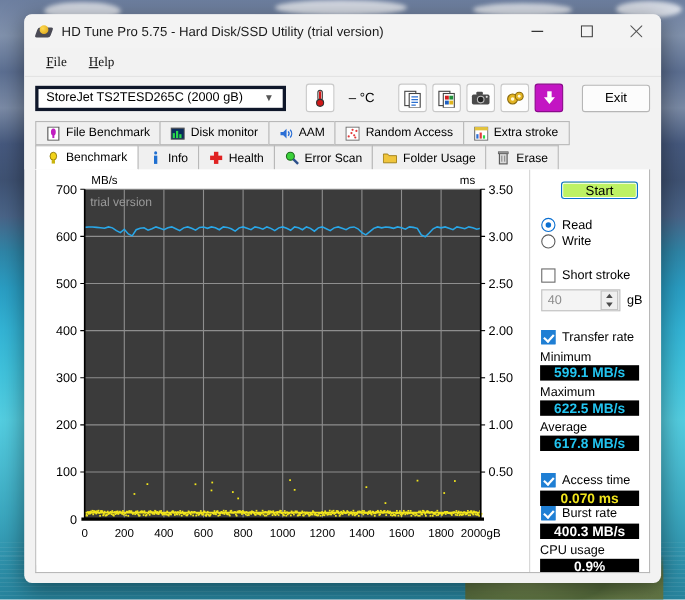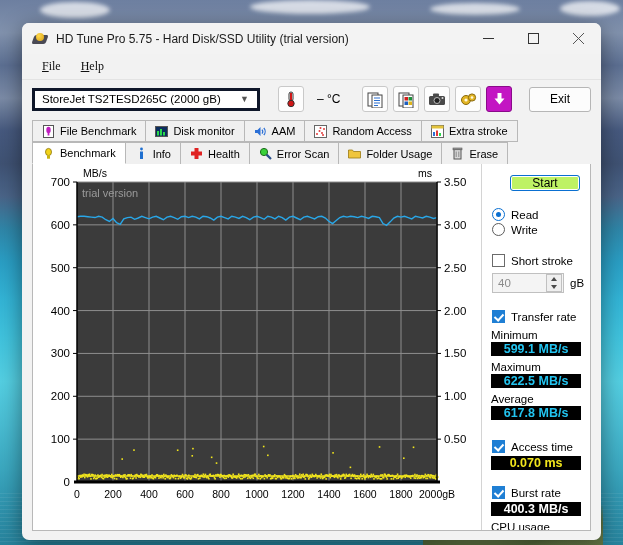--- a/index.html
+++ b/index.html
@@ -37,21 +37,21 @@
   }
   #desktop .water {
     position: absolute; left: 0; right: 0; bottom: 0; height: 52px;
     background: repeating-linear-gradient(to bottom,
       rgba(255,255,255,.07) 0px, rgba(255,255,255,.07) 1px,
       transparent 1px, transparent 4px);
   }
 
   
   #window {
-    position: absolute; left: 22px; top: 23px;
+    position: absolute; left: 22px; top: 13px;
     width: 579px; height: 517px;
     background: #f2f2f2;
     border-radius: 7px;
     box-shadow: 0 5px 22px rgba(0,0,0,.45);
     overflow: hidden;
     display: flex; flex-direction: column;
   }
 
   
   #titlebar {
@@ -1110,21 +1110,21 @@
       <div class="lcd cyan">617.8 MB/s</div>
 
       <div class="hr" style="margin-top:11px"></div>
 
       <div class="optrow">
         <span class="cbox on"></span>
         <span>Access time</span>
       </div>
       <div class="lcd yellow" style="margin-top:2px">0.070 ms</div>
 
-      <div class="optrow" style="margin-top:16px">
+      <div class="optrow" style="margin-top:0">
         <span class="cbox on"></span>
         <span>Burst rate</span>
       </div>
       <div class="lcd white" style="margin-top:2px">400.3 MB/s</div>
 
       <div class="lbl">CPU usage</div>
       <div class="lcd white">0.9%</div>
     </div>
 
   </div>

